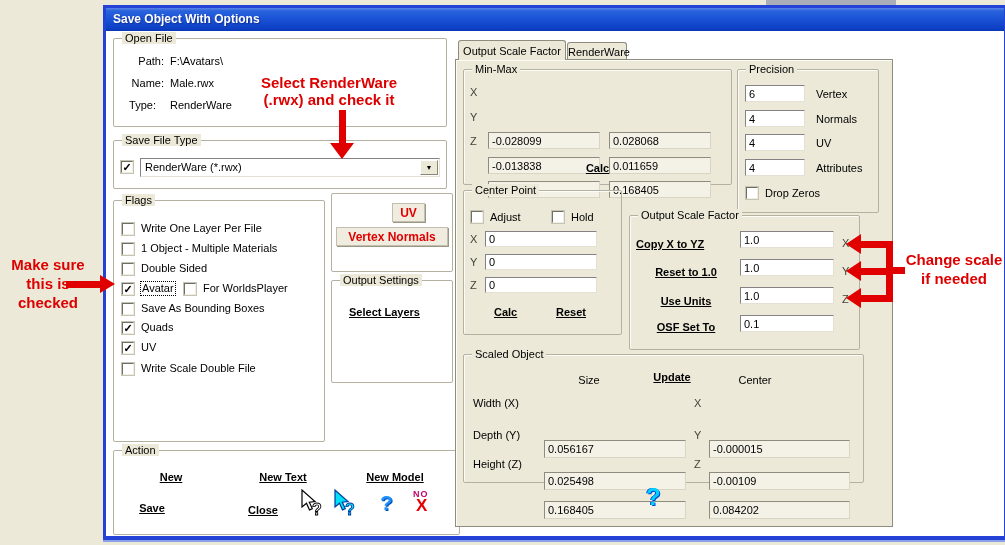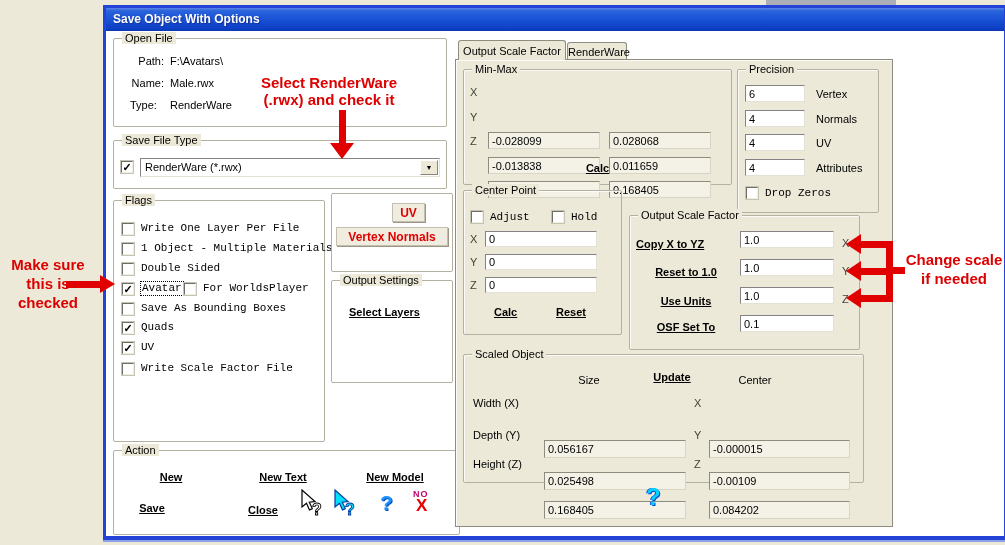--- a/index.html
+++ b/index.html
@@ -25,21 +25,21 @@
             box-shadow:inset 1px 1px 0 rgba(255,255,255,.8);}
   
   .field{position:absolute;box-sizing:border-box;height:17px;background:#fff;
          border:1px solid;border-color:#848284 #e4e1d4 #e4e1d4 #848284;
          font-family:"Liberation Sans",sans-serif;font-size:11px;padding:0 0 0 3px;margin:0;color:#000;}
   .field.beige{background:#f4f2e7;border-color:#8f8c7e #d9d5c5 #d9d5c5 #8f8c7e;margin-top:48px;}
   
   .cb{position:absolute;width:12px;height:12px;box-sizing:border-box;background:#fff;
       border:1px solid;border-color:#6e6d66 #f0ede1 #f0ede1 #6e6d66;box-shadow:0 0 0 1px #c6c3b4;
       font-size:11px;font-weight:bold;line-height:10px;text-align:center;color:#000;}
-  .cbl{position:absolute;white-space:nowrap;line-height:13px;font-family:Liberation Mono, monospace;}
+  .cbl{position:absolute;white-space:nowrap;line-height:13px;}
   .cbl.focus{outline:1px dotted #000;padding:0 1px;}
   
   .link{position:absolute;font-weight:bold;text-decoration:underline;white-space:nowrap;cursor:pointer;}
   .axis{position:absolute;color:#45433a;}
   
   .tab{position:absolute;box-sizing:border-box;background:#ECE9D8;border:1px solid #8e8c7e;border-bottom:none;
        border-radius:3px 3px 0 0;text-align:center;white-space:nowrap;}
   .pane{position:absolute;border:1px solid #8e8c7e;background:#ECE9D8;
         box-shadow:inset 1px 1px 0 rgba(255,255,255,.8);}
   
@@ -71,21 +71,21 @@
     <div class="titlebar">
       <span>Save Object With Options</span>
     </div>
 
     <div class="group" style="left:7px;top:30px;width:332px;height:87px">
       <span class="legend">Open File</span>
       <span style="position:absolute;left:8px;top:16px;width:42px;text-align:right">Path:</span>
       <span style="position:absolute;left:56px;top:16px">F:\Avatars\</span>
       <span style="position:absolute;left:8px;top:38px;width:42px;text-align:right">Name:</span>
       <span style="position:absolute;left:56px;top:38px">Male.rwx</span>
-      <span style="position:absolute;left:16px;top:60px;width:42px;text-align:left">Type:</span>
+      <span style="position:absolute;left:0;top:60px;width:42px;text-align:right">Type:</span>
       <span style="position:absolute;left:56px;top:60px">RenderWare</span>
     </div>
 
     <div class="group" style="left:7px;top:132px;width:332px;height:47px">
       <span class="legend">Save File Type</span>
       <span class="cb" style="left:7px;top:20px">✓</span>
       <div class="combo" style="left:26px;top:17px;width:300px;height:19px">
         <span class="txt">RenderWare (*.rwx)</span>
         <span class="btn">▼</span>
       </div>
@@ -103,21 +103,21 @@
       <span class="cbl focus" style="left:27px;top:81px">Avatar</span>
       <span class="cb" style="left:70px;top:82px"></span>
       <span class="cbl" style="left:89px;top:81px">For WorldsPlayer</span>
       <span class="cb" style="left:8px;top:102px"></span>
       <span class="cbl" style="left:27px;top:101px">Save As Bounding Boxes</span>
       <span class="cb" style="left:8px;top:121px">✓</span>
       <span class="cbl" style="left:27px;top:120px">Quads</span>
       <span class="cb" style="left:8px;top:141px">✓</span>
       <span class="cbl" style="left:27px;top:140px">UV</span>
       <span class="cb" style="left:8px;top:162px"></span>
-      <span class="cbl" style="left:27px;top:161px">Write Scale Factor File</span>
+      <span class="cbl" style="left:27px;top:161px">Write Scale Double File</span>
     </div>
 
     <div class="plainbox" style="left:225px;top:185px;width:120px;height:77px">
       <span class="redbtn" style="left:60px;top:9px;width:33px;height:19px;line-height:18px">UV</span>
       <span class="redbtn" style="left:4px;top:33px;width:112px;height:19px;line-height:18px">Vertex Normals</span>
     </div>
 
     <div class="group" style="left:225px;top:272px;width:120px;height:101px">
       <span class="legend">Output Settings</span>
       <span class="link" style="left:17px;top:25px">Select Layers</span>

